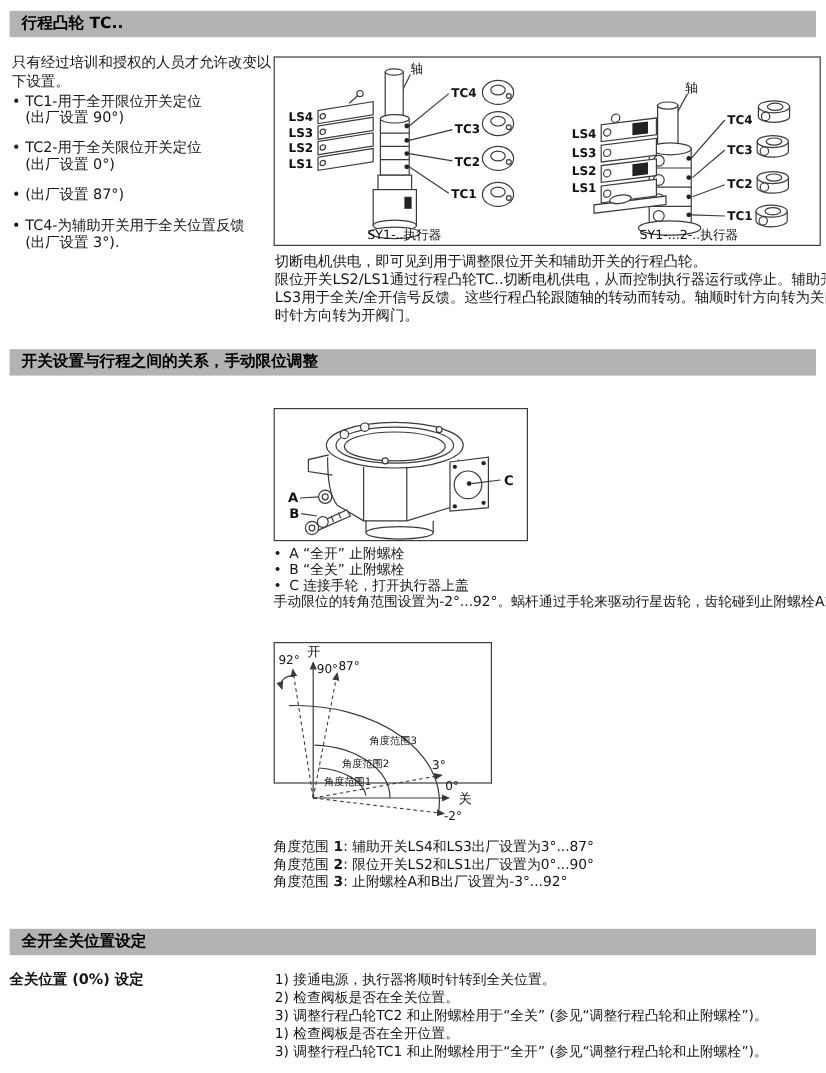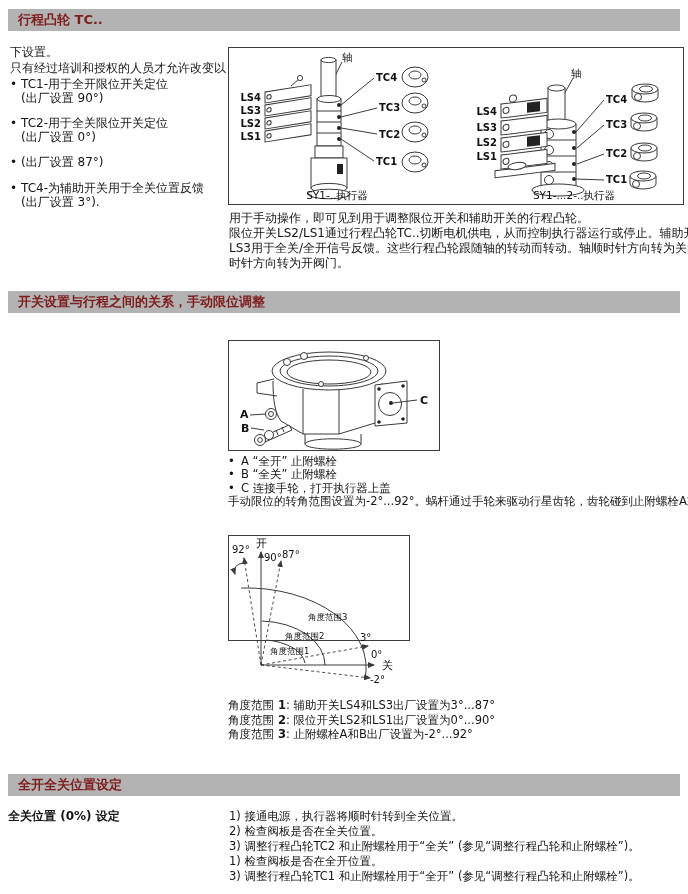--- a/index.html
+++ b/index.html
@@ -1,29 +1,29 @@
 <!DOCTYPE html>
 <html><head>
 <meta charset="utf-8">
 <style>
   html,body{margin:0;padding:0;background:#ffffff;}
   body{width:688px;height:894px;font-family:"DejaVu Sans",sans-serif;color:#161616;}
   .page{position:relative;width:688px;height:894px;overflow:hidden;background:#fff;}
   .hdr{position:absolute;left:8px;width:672px;height:22px;background:#b3b3b3;
        font-size:13px;font-weight:bold;line-height:22px;padding-left:10px;
-       box-sizing:border-box;color:#7f1d1d;white-space:nowrap;}
+       box-sizing:border-box;color:#000000;white-space:nowrap;}
   .ln{white-space:nowrap;}
   .intro{position:absolute;left:10px;top:44px;width:214px;font-size:12px;line-height:16px;}
   .tc-bullets{position:absolute;left:10px;top:78px;width:216px;font-size:12px;}
   .b-item{display:flex;margin-bottom:12px;line-height:13.6px;}
   .b-item .dot{width:11px;flex:0 0 11px;}
   .fig{position:absolute;border:1px solid #3c3c3c;background:#fff;box-sizing:border-box;}
   .fig1{left:228px;top:47px;width:456px;height:158px;}
   .fig2{left:228px;top:340px;width:212px;height:111px;}
-  .fig3{left:228px;top:535px;width:182px;height:106px;}
+  .fig3{left:228px;top:535px;width:182px;height:118px;}
   .para{position:absolute;left:229px;top:211px;width:456px;font-size:12px;line-height:15px;}
   .abc{position:absolute;left:228px;top:455px;width:458px;font-size:11.5px;line-height:13.4px;}
   .abc .b-row{display:flex;}
   .abc .dot{width:13px;flex:0 0 13px;text-align:left;}
   .ranges{position:absolute;left:228px;top:698px;width:458px;font-size:11.5px;line-height:14.6px;}
   .rnum{font-weight:bold;margin-left:4px;}
   .proc-label{position:absolute;left:8px;width:211px;font-weight:bold;
               font-size:12px;line-height:15.2px;white-space:nowrap;}
   .proc-steps{position:absolute;left:229px;width:456px;font-size:11.5px;line-height:15.2px;}
   svg{display:block;}
@@ -38,22 +38,22 @@
 </head>
 <body>
 
 <div class="page">
 
   <div class="hdr" style="top:9px">
     <span>行程凸轮 TC..</span>
   </div>
 
   <div class="intro">
+    <div class="ln">只有经过培训和授权的人员才允许改变以</div>
     <div class="ln">下设置。</div>
-    <div class="ln">只有经过培训和授权的人员才允许改变以</div>
   </div>
 
   <div class="tc-bullets">
     <div class="b-item">
       <span class="dot">•</span>
       <div>
         <div class="ln">TC1-用于全开限位开关定位</div>
         <div class="ln">(出厂设置 90°)</div>
       </div>
     </div>
@@ -224,21 +224,21 @@
       <text class="lbl" x="268" y="112" text-anchor="end">LS1</text>
       <text class="lbl" x="377" y="55">TC4</text>
       <text class="lbl" x="377" y="80">TC3</text>
       <text class="lbl" x="377" y="109">TC2</text>
       <text class="lbl" x="377" y="135">TC1</text>
       <text class="cap" x="345" y="151" text-anchor="middle">SY1-...2-..执行器</text>
     </svg>
   </div>
 
   <div class="para">
-    <div class="ln">用于手动操作，即可见到用于调整限位开关和辅助开关的行程凸轮。</div>
+    <div class="ln">切断电机供电，即可见到用于调整限位开关和辅助开关的行程凸轮。</div>
     <div class="ln">限位开关LS2/LS1通过行程凸轮TC..切断电机供电，从而控制执行器运行或停止。辅助开关 LS4/</div>
     <div class="ln">LS3用于全关/全开信号反馈。这些行程凸轮跟随轴的转动而转动。轴顺时针方向转为关阀门，逆</div>
     <div class="ln">时针方向转为开阀门。</div>
   </div>
 
   <div class="hdr" style="top:291px">
     <span>开关设置与行程之间的关系，手动限位调整</span>
   </div>
 
   <div class="fig fig2">
@@ -344,21 +344,21 @@
   </div>
 
   <div class="ranges">
     <div class="ln">
       <span>角度范围</span><span class="rnum">1</span><span>: 辅助开关LS4和LS3出厂设置为3°...87°</span>
     </div>
     <div class="ln">
       <span>角度范围</span><span class="rnum">2</span><span>: 限位开关LS2和LS1出厂设置为0°...90°</span>
     </div>
     <div class="ln">
-      <span>角度范围</span><span class="rnum">3</span><span>: 止附螺栓A和B出厂设置为-2°...92°</span>
+      <span>角度范围</span><span class="rnum">3</span><span>: 止附螺栓A和B出厂设置为-3°...92°</span>
     </div>
   </div>
 
   <div class="hdr" style="top:774px">
     <span>全开全关位置设定</span>
   </div>
 
   <div class="proc-label" style="top:809px">全关位置 (0%) 设定</div>
   <div class="proc-steps" style="top:809px">
     <div class="ln">1) 接通电源，执行器将顺时针转到全关位置。</div>

